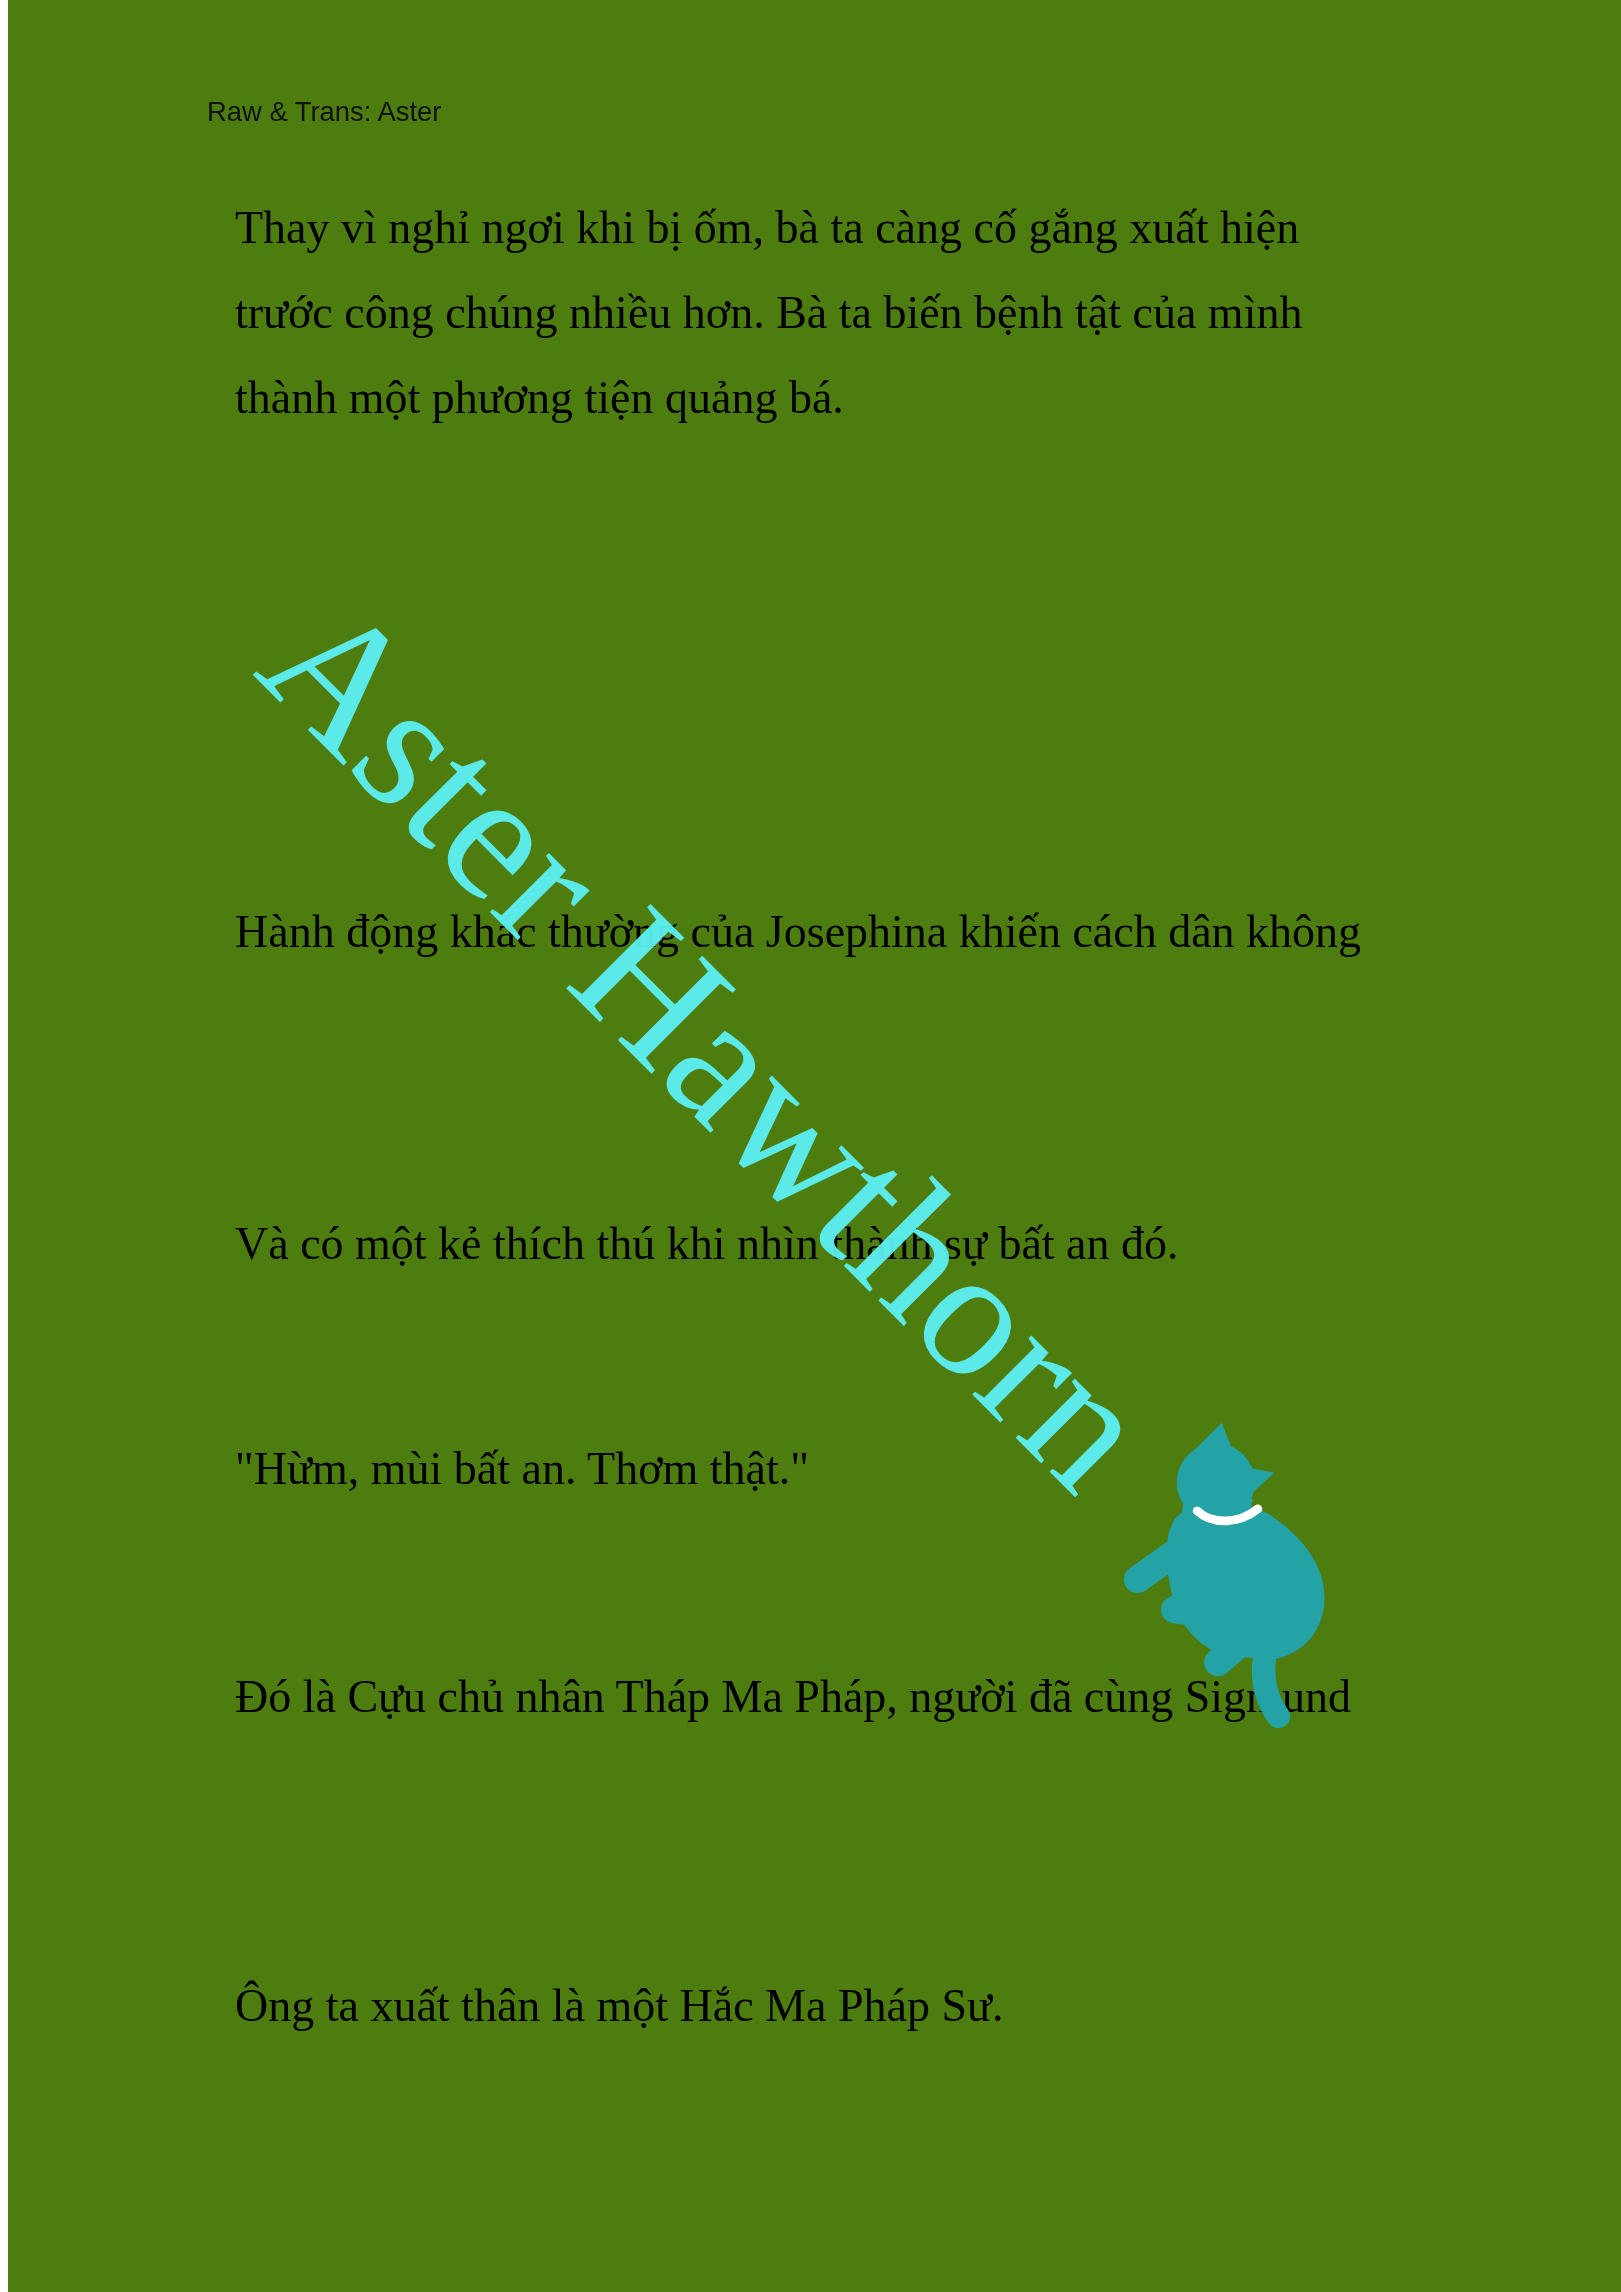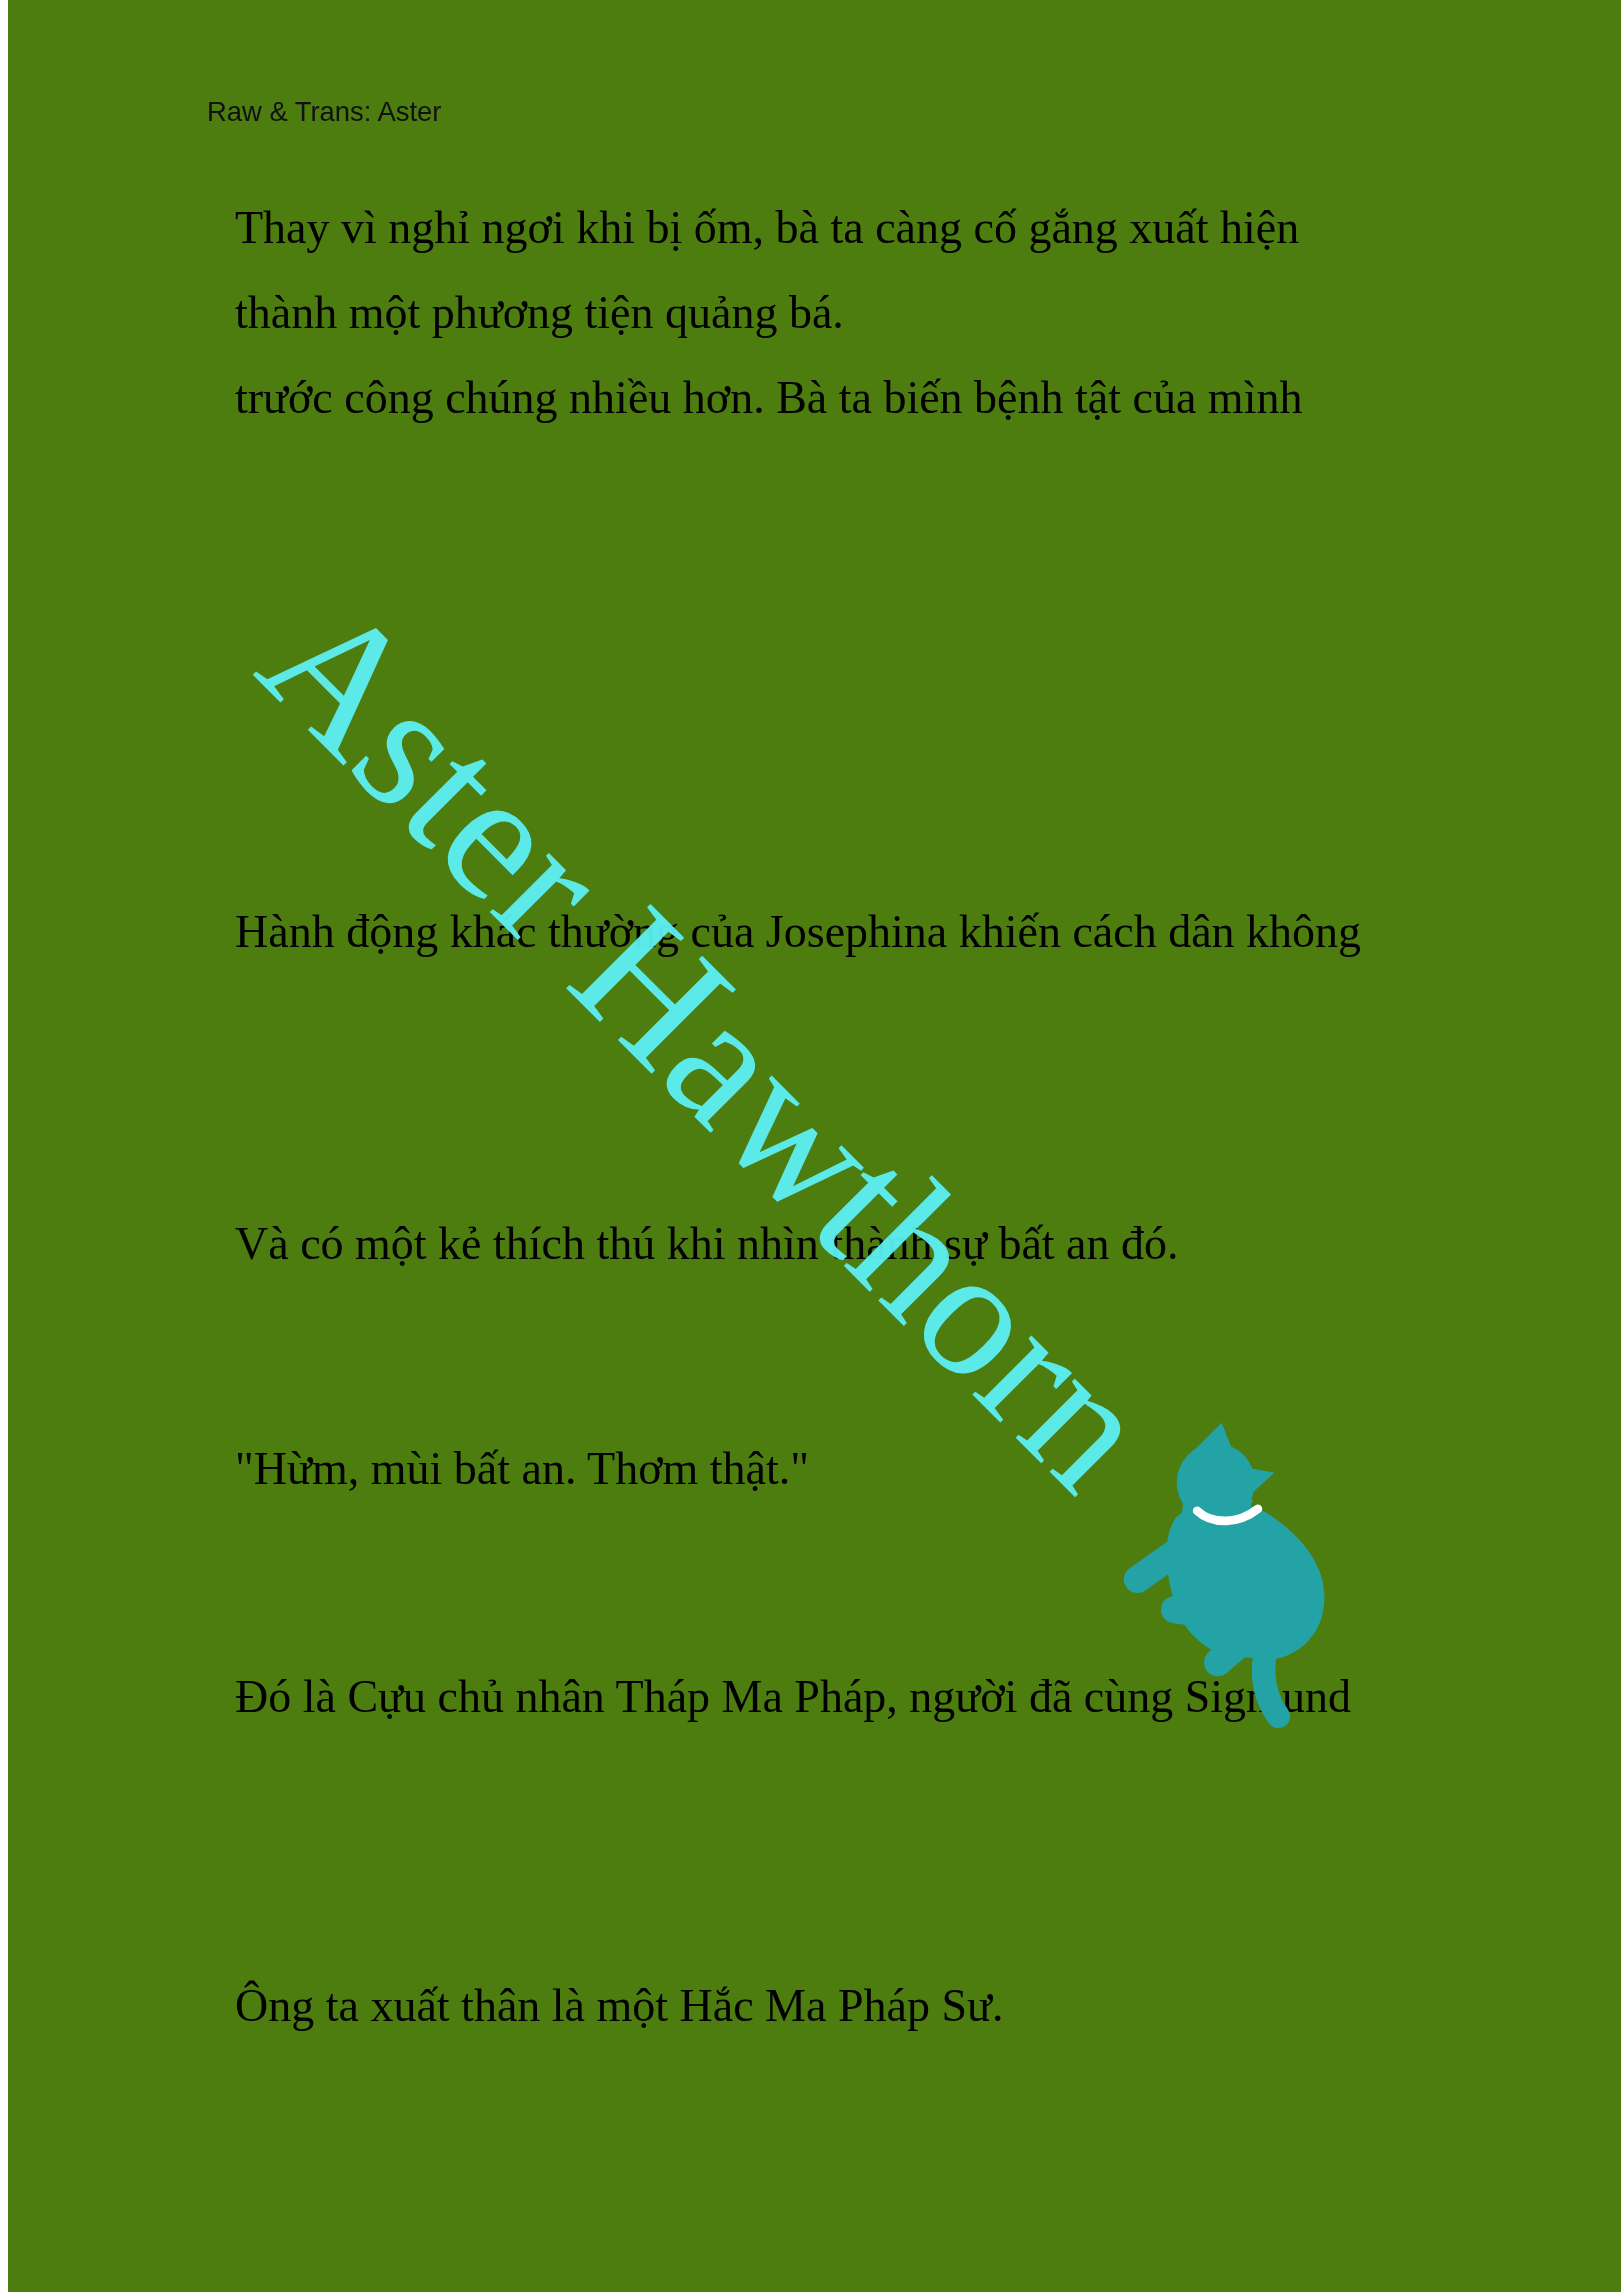--- a/index.html
+++ b/index.html
@@ -78,22 +78,22 @@
 </style>
 </head>
 <body>
 
 <div class="page">
 
   <div class="header">Raw &amp; Trans: Aster</div>
 
   <div class="para p1">
     <span class="line">Thay vì nghỉ ngơi khi bị ốm, bà ta càng cố gắng xuất hiện</span>
+    <span class="line">trước công chúng nhiều hơn. Bà ta biến bệnh tật của mình</span>
     <span class="line">thành một phương tiện quảng bá.</span>
-    <span class="line">trước công chúng nhiều hơn. Bà ta biến bệnh tật của mình</span>
   </div>
 
 
   <div class="para p3">
     <span class="line">Hành động khác thường của Josephina khiến cách dân không</span>
   </div>
 
   <div class="para p4">
     <span class="line">Và có một kẻ thích thú khi nhìn thành sự bất an đó.</span>
   </div>

